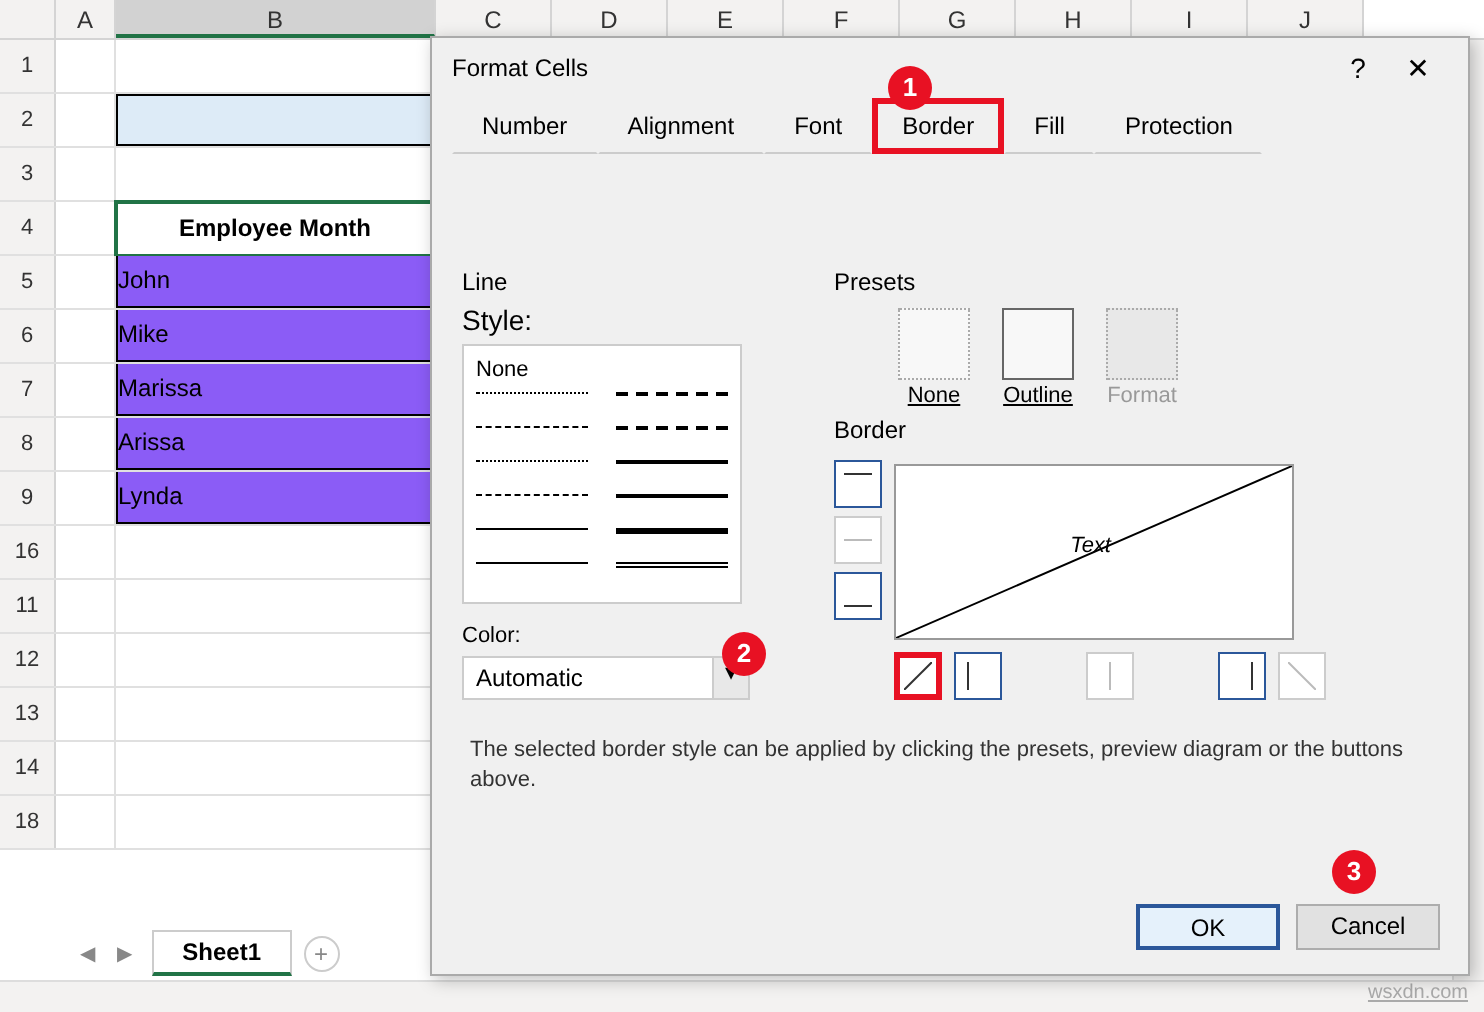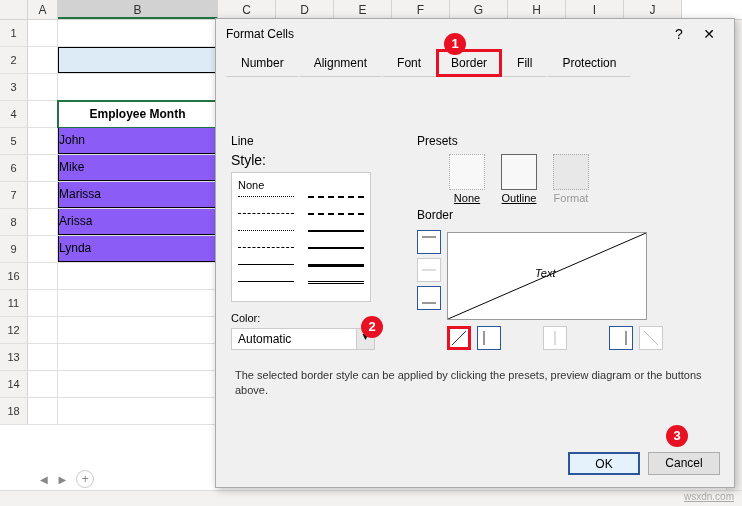--- a/index.html
+++ b/index.html
@@ -202,20 +202,21 @@
         <div class="cellA"></div>
         <div class="cellB"></div>
       </div>
   </div>
 
   <div class="scrollbar-v"></div>
   <div class="scrollbar-h"></div>
 
   <div class="sheet-tabs">
     <span class="nav-arrows">◀ ▶</span>
+    <div class="tab">Sheet1</div>
     <div class="tab-add">+</div>
   </div>
   <div class="watermark">wsxdn.com</div>
 </div>
 
 <div class="dialog">
   <div class="titlebar">
     <span class="title">Format Cells</span>
     <span class="help">?</span>
     <span class="close">✕</span>

